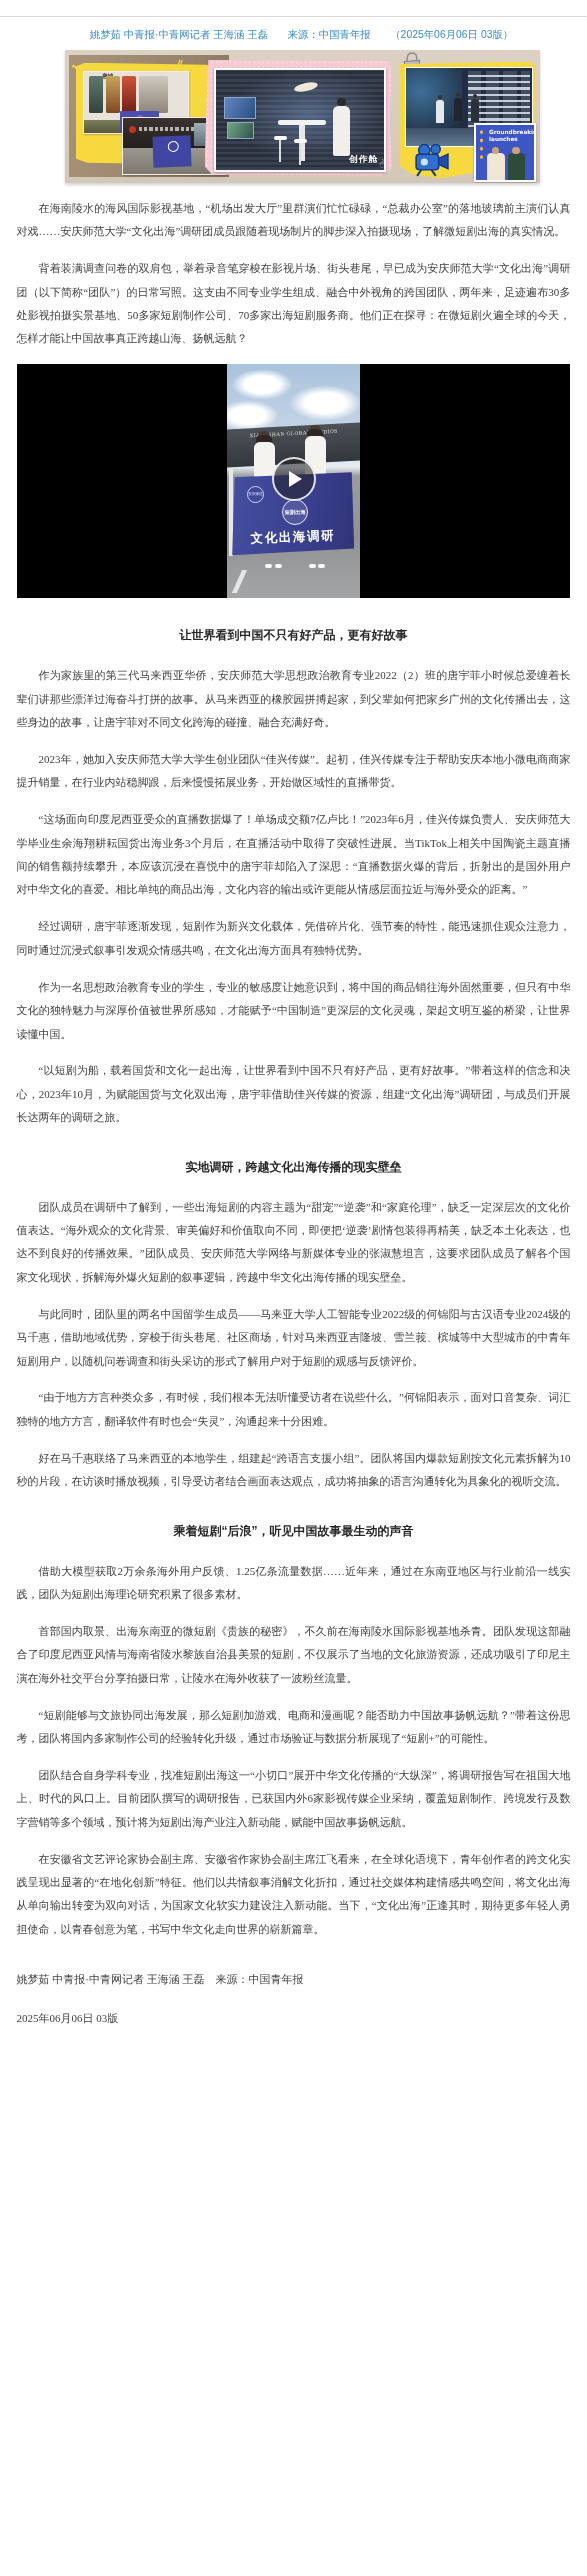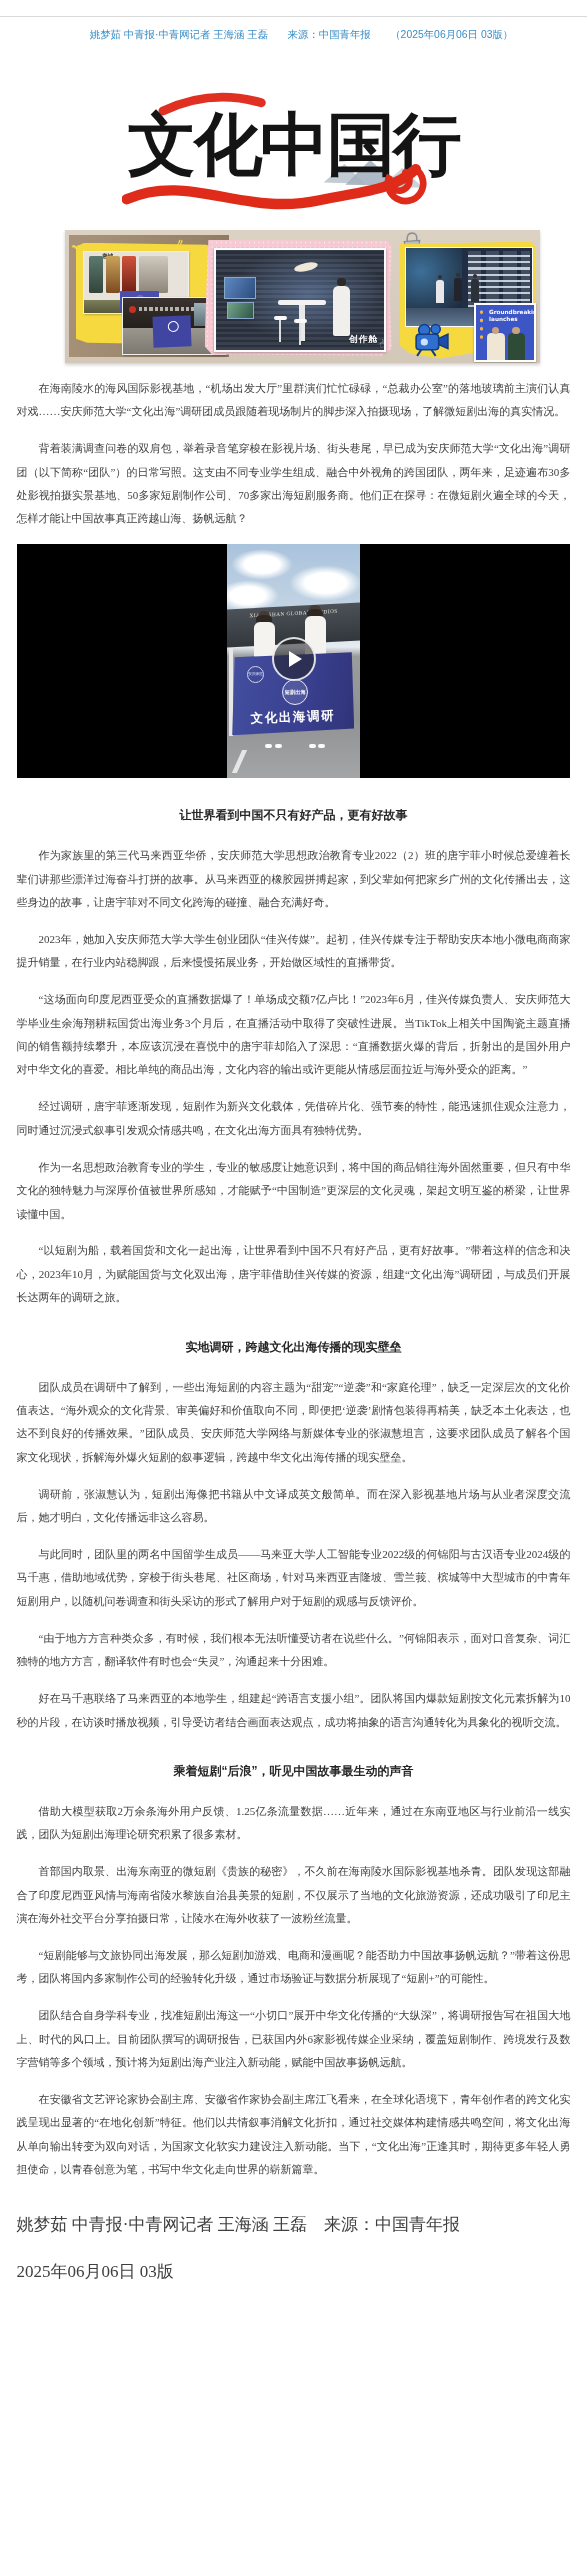--- a/index.html
+++ b/index.html
@@ -154,50 +154,39 @@
   .sh1{left:38px;} .sh2{left:48px;} .sh3{left:82px;} .sh4{left:91px;}
   .v-road{position:absolute;left:10.4px;bottom:5.2px;width:17.6px;height:23px;
     background:linear-gradient(#f2f2f2,#f2f2f2) 0 0/5.2px 23px no-repeat;transform:skewX(-24deg);opacity:.85;}
   .play-button{position:absolute;left:50%;top:115px;transform:translate(-50%,-50%);width:44px;height:44px;
     border-radius:50%;background:rgba(35,35,35,.55);border:2.1px solid rgba(255,255,255,.85);box-sizing:border-box;
     display:flex;align-items:center;justify-content:center;cursor:pointer;}
   .play-triangle{width:0;height:0;border-left:13.5px solid #ffffff;border-top:8.3px solid transparent;
     border-bottom:8.3px solid transparent;margin-left:4.2px;}
 
   
-  .footer{margin-top:31px;font-size:17px;color:#3f3f3f;}
+  .footer{margin-top:31px;font-size:11px;color:#3f3f3f;}
   .footer .f-line{margin:0 0 24px;}
 </style>
 </head>
 <body>
 
 <div class="page">
 
 
   <hr class="divider">
 
   <div class="byline">
     <span>姚梦茹 中青报·中青网记者 王海涵 王磊</span>
     <span>来源：中国青年报</span>
     <span>（2025年06月06日  03版）</span>
   </div>
 
   <div class="content">
 
-    <div class="banner">
-      <svg viewBox="0 0 660 272">
-        <path d="M 388 196 L 428 160 L 468 198 Z" fill="#b7c3cd" opacity="0.85"></path>
-        <path d="M 430 200 L 478 152 L 530 202 Z" fill="#a5b3bf" opacity="0.9"></path>
-        <path d="M 500 204 L 540 168 L 580 206 Z" fill="#c2ccd4" opacity="0.85"></path>
-        <path d="M 78 58 Q 170 14 268 42" fill="none" stroke="#e03022" stroke-width="17" stroke-linecap="round"></path>
-        <text x="330" y="168" text-anchor="middle" font-family="Liberation Serif, DejaVu Serif, serif" font-weight="bold" font-size="132" fill="#141414" letter-spacing="-4">文化中国行</text>
-        <path d="M 8 228 C 130 176 230 262 380 230 C 460 213 520 212 566 170" fill="none" stroke="#df2b1a" stroke-width="20" stroke-linecap="round"></path>
-        <path d="M 566 170 a 34 34 0 1 1 -50 12 a 20 20 0 1 0 30 -6" fill="none" stroke="#df2b1a" stroke-width="13" stroke-linecap="round"></path>
-      </svg>
-    </div>
 
     <div class="collage">
       <div class="kraft"></div>
       <div class="squiggle">〰</div>
       <div class="ticks">〃</div>
       <div class="yellow-paper-left"></div>
 
       <div class="photo-posters">
         <span class="poster-label">唐城</span>
         <div class="poster p1"></div>
@@ -314,21 +303,20 @@
     <h2 class="section-heading">让世界看到中国不只有好产品，更有好故事</h2>
     <p class="para">作为家族里的第三代马来西亚华侨，安庆师范大学思想政治教育专业2022（2）班的唐宇菲小时候总爱缠着长辈们讲那些漂洋过海奋斗打拼的故事。从马来西亚的橡胶园拼搏起家，到父辈如何把家乡广州的文化传播出去，这些身边的故事，让唐宇菲对不同文化跨海的碰撞、融合充满好奇。</p>
     <p class="para">2023年，她加入安庆师范大学大学生创业团队“佳兴传媒”。起初，佳兴传媒专注于帮助安庆本地小微电商商家提升销量，在行业内站稳脚跟，后来慢慢拓展业务，开始做区域性的直播带货。</p>
     <p class="para">“这场面向印度尼西亚受众的直播数据爆了！单场成交额7亿卢比！”2023年6月，佳兴传媒负责人、安庆师范大学毕业生余海翔耕耘国货出海业务3个月后，在直播活动中取得了突破性进展。当TikTok上相关中国陶瓷主题直播间的销售额持续攀升，本应该沉浸在喜悦中的唐宇菲却陷入了深思：“直播数据火爆的背后，折射出的是国外用户对中华文化的喜爱。相比单纯的商品出海，文化内容的输出或许更能从情感层面拉近与海外受众的距离。”</p>
     <p class="para">经过调研，唐宇菲逐渐发现，短剧作为新兴文化载体，凭借碎片化、强节奏的特性，能迅速抓住观众注意力，同时通过沉浸式叙事引发观众情感共鸣，在文化出海方面具有独特优势。</p>
     <p class="para">作为一名思想政治教育专业的学生，专业的敏感度让她意识到，将中国的商品销往海外固然重要，但只有中华文化的独特魅力与深厚价值被世界所感知，才能赋予“中国制造”更深层的文化灵魂，架起文明互鉴的桥梁，让世界读懂中国。</p>
     <p class="para">“以短剧为船，载着国货和文化一起出海，让世界看到中国不只有好产品，更有好故事。”带着这样的信念和决心，2023年10月，为赋能国货与文化双出海，唐宇菲借助佳兴传媒的资源，组建“文化出海”调研团，与成员们开展长达两年的调研之旅。</p>
 
     <h2 class="section-heading">实地调研，跨越文化出海传播的现实壁垒</h2>
     <p class="para">团队成员在调研中了解到，一些出海短剧的内容主题为“甜宠”“逆袭”和“家庭伦理”，缺乏一定深层次的文化价值表达。“海外观众的文化背景、审美偏好和价值取向不同，即便把‘逆袭’剧情包装得再精美，缺乏本土化表达，也达不到良好的传播效果。”团队成员、安庆师范大学网络与新媒体专业的张淑慧坦言，这要求团队成员了解各个国家文化现状，拆解海外爆火短剧的叙事逻辑，跨越中华文化出海传播的现实壁垒。</p>
-    <p class="para">调研前，张淑慧认为，短剧出海像把书籍从中文译成英文般简单。而在深入影视基地片场与从业者深度交流后，她才明白，文化传播远非这么容易。</p>
     <p class="para">与此同时，团队里的两名中国留学生成员——马来亚大学人工智能专业2022级的何锦阳与古汉语专业2024级的马千惠，借助地域优势，穿梭于街头巷尾、社区商场，针对马来西亚吉隆坡、雪兰莪、槟城等中大型城市的中青年短剧用户，以随机问卷调查和街头采访的形式了解用户对于短剧的观感与反馈评价。</p>
     <p class="para">“由于地方方言种类众多，有时候，我们根本无法听懂受访者在说些什么。”何锦阳表示，面对口音复杂、词汇独特的地方方言，翻译软件有时也会“失灵”，沟通起来十分困难。</p>
     <p class="para">好在马千惠联络了马来西亚的本地学生，组建起“跨语言支援小组”。团队将国内爆款短剧按文化元素拆解为10秒的片段，在访谈时播放视频，引导受访者结合画面表达观点，成功将抽象的语言沟通转化为具象化的视听交流。</p>
 
     <h2 class="section-heading">乘着短剧“后浪”，听见中国故事最生动的声音</h2>
     <p class="para">借助大模型获取2万余条海外用户反馈、1.25亿条流量数据……近年来，通过在东南亚地区与行业前沿一线实践，团队为短剧出海理论研究积累了很多素材。</p>
     <p class="para">首部国内取景、出海东南亚的微短剧《贵族的秘密》，不久前在海南陵水国际影视基地杀青。团队发现这部融合了印度尼西亚风情与海南省陵水黎族自治县美景的短剧，不仅展示了当地的文化旅游资源，还成功吸引了印尼主演在海外社交平台分享拍摄日常，让陵水在海外收获了一波粉丝流量。</p>
     <p class="para">“短剧能够与文旅协同出海发展，那么短剧加游戏、电商和漫画呢？能否助力中国故事扬帆远航？”带着这份思考，团队将国内多家制作公司的经验转化升级，通过市场验证与数据分析展现了“短剧+”的可能性。</p>
     <p class="para">团队结合自身学科专业，找准短剧出海这一“小切口”展开中华文化传播的“大纵深”，将调研报告写在祖国大地上、时代的风口上。目前团队撰写的调研报告，已获国内外6家影视传媒企业采纳，覆盖短剧制作、跨境发行及数字营销等多个领域，预计将为短剧出海产业注入新动能，赋能中国故事扬帆远航。</p>
     <p class="para">在安徽省文艺评论家协会副主席、安徽省作家协会副主席江飞看来，在全球化语境下，青年创作者的跨文化实践呈现出显著的“在地化创新”特征。他们以共情叙事消解文化折扣，通过社交媒体构建情感共鸣空间，将文化出海从单向输出转变为双向对话，为国家文化软实力建设注入新动能。当下，“文化出海”正逢其时，期待更多年轻人勇担使命，以青春创意为笔，书写中华文化走向世界的崭新篇章。</p>

